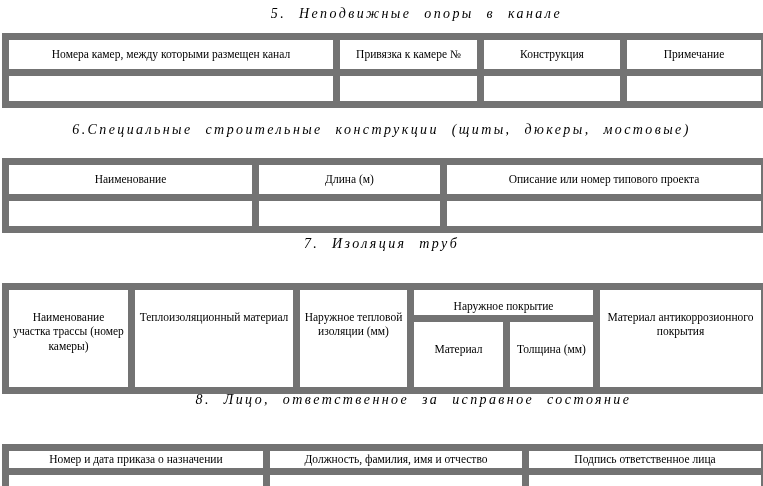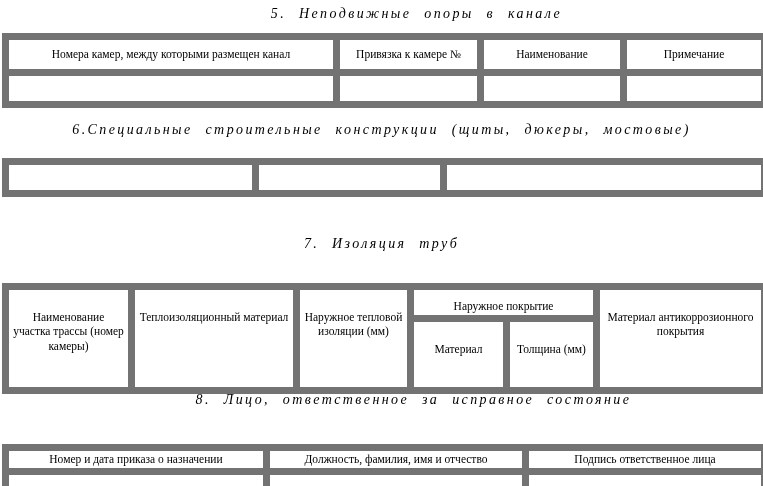--- a/index.html
+++ b/index.html
@@ -68,41 +68,46 @@
     <colgroup>
       <col style="width:331px">
         <col style="width:144px">
       <col style="width:143px">
         <col style="width:141px">
     </colgroup>
     <tbody>
         <tr>
       <th>Номера камер, между которыми размещен канал</th>
       <th>Привязка к камере №</th>
-      <th>Наименование</th>
+      <th>Конструкция</th>
       <th>Примечание</th>
     </tr>
     <tr>
       <td></td>
       <td></td>
       <td></td>
       <td></td>
     </tr>
   </tbody>
     </table>
 
   <div class="sec-title" style="top:122px;">6.Специальные строительные конструкции (щиты, дюкеры, мостовые)</div>
 
   <table class="t6">
     <colgroup>
       <col style="width:250px">
         <col style="width:188px">
         <col style="width:321px">
     </colgroup>
     <tbody>
+        <tr>
+      <th>Наименование</th>
+      <th>Длина (м)</th>
+      <th>Описание или номер типового проекта</th>
+    </tr>
     <tr>
       <td></td>
       <td></td>
       <td></td>
     </tr>
   </tbody>
     </table>
 
   <div class="sec-title" style="top:236px;">7. Изоляция труб</div>
 

